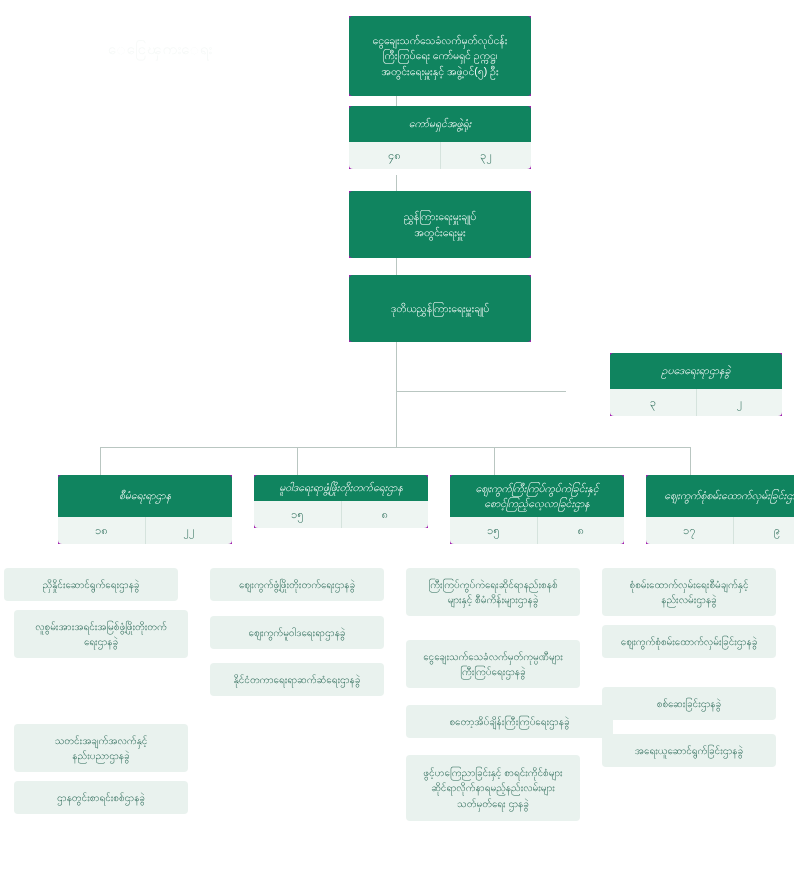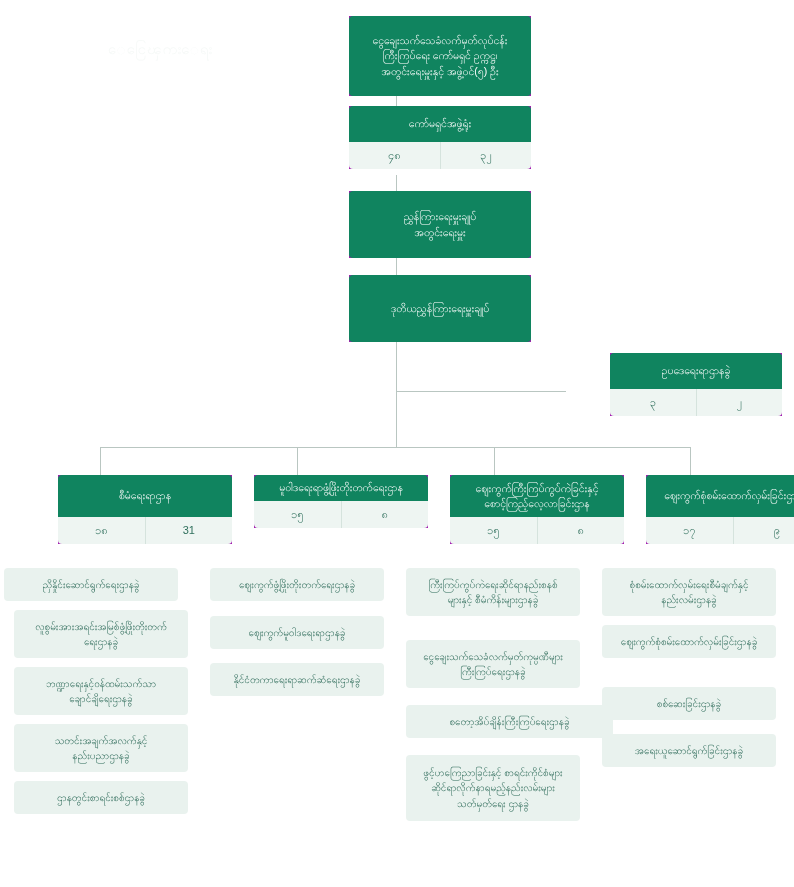--- a/index.html
+++ b/index.html
@@ -45,20 +45,21 @@
     display: flex;
     align-items: center;
     justify-content: center;
     line-height: 1.45;
     padding: 7px 9px;
     font-size: 10.5px;
     border-radius: 4px;
   }
   .node.has-counts .node-head {
     border-radius: 4px 4px 0 0;
+    font-style: italic;
   }
   .counts {
     display: flex;
     background: #eef5f2;
     border-radius: 0 0 4px 4px;
     overflow: hidden;
   }
   .count-cell {
     flex: 1 1 50%;
     text-align: center;
@@ -150,28 +151,26 @@
     <div class="counts">
       <div class="count-cell">၃</div>
       <div class="count-cell">၂</div>
     </div>
   </div>
 
   <div class="node has-counts" style="left:14px; top:475px; width:174px;">
     <div class="node-head" style="height:42px; white-space:pre-line;">စီမံရေးရာဌာန</div>
     <div class="counts">
       <div class="count-cell">၁၈</div>
-      <div class="count-cell">31</div>
+      <div class="count-cell">၂၂</div>
     </div>
   </div>
   <div class="leaf" style="left:4px; top:568px; width:174px; height:33px; white-space:pre-line;">ညှိနှိုင်းဆောင်ရွက်ရေးဌာနခွဲ</div>
   <div class="leaf" style="left:14px; top:610px; width:174px; height:48px; white-space:pre-line;">လူစွမ်းအားအရင်းအမြစ်ဖွံ့ဖြိုးတိုးတက်
 ရေးဌာနခွဲ</div>
-  <div class="leaf" style="left:14px; top:667px; width:174px; height:48px; white-space:pre-line;">ဘဏ္ဍာရေးနှင့်ဝန်ထမ်းသက်သာ
-ချောင်ချိရေးဌာနခွဲ</div>
   <div class="leaf" style="left:14px; top:724px; width:174px; height:48px; white-space:pre-line;">သတင်းအချက်အလက်နှင့်
 နည်းပညာဌာနခွဲ</div>
   <div class="leaf" style="left:14px; top:781px; width:174px; height:33px; white-space:pre-line;">ဌာနတွင်းစာရင်းစစ်ဌာနခွဲ</div>
 
   <div class="node has-counts" style="left:210px; top:475px; width:174px;">
     <div class="node-head" style="height:26px; white-space:pre-line;">မူဝါဒရေးရာဖွံ့ဖြိုးတိုးတက်ရေးဌာန</div>
     <div class="counts">
       <div class="count-cell">၁၅</div>
       <div class="count-cell">၈</div>
     </div>

